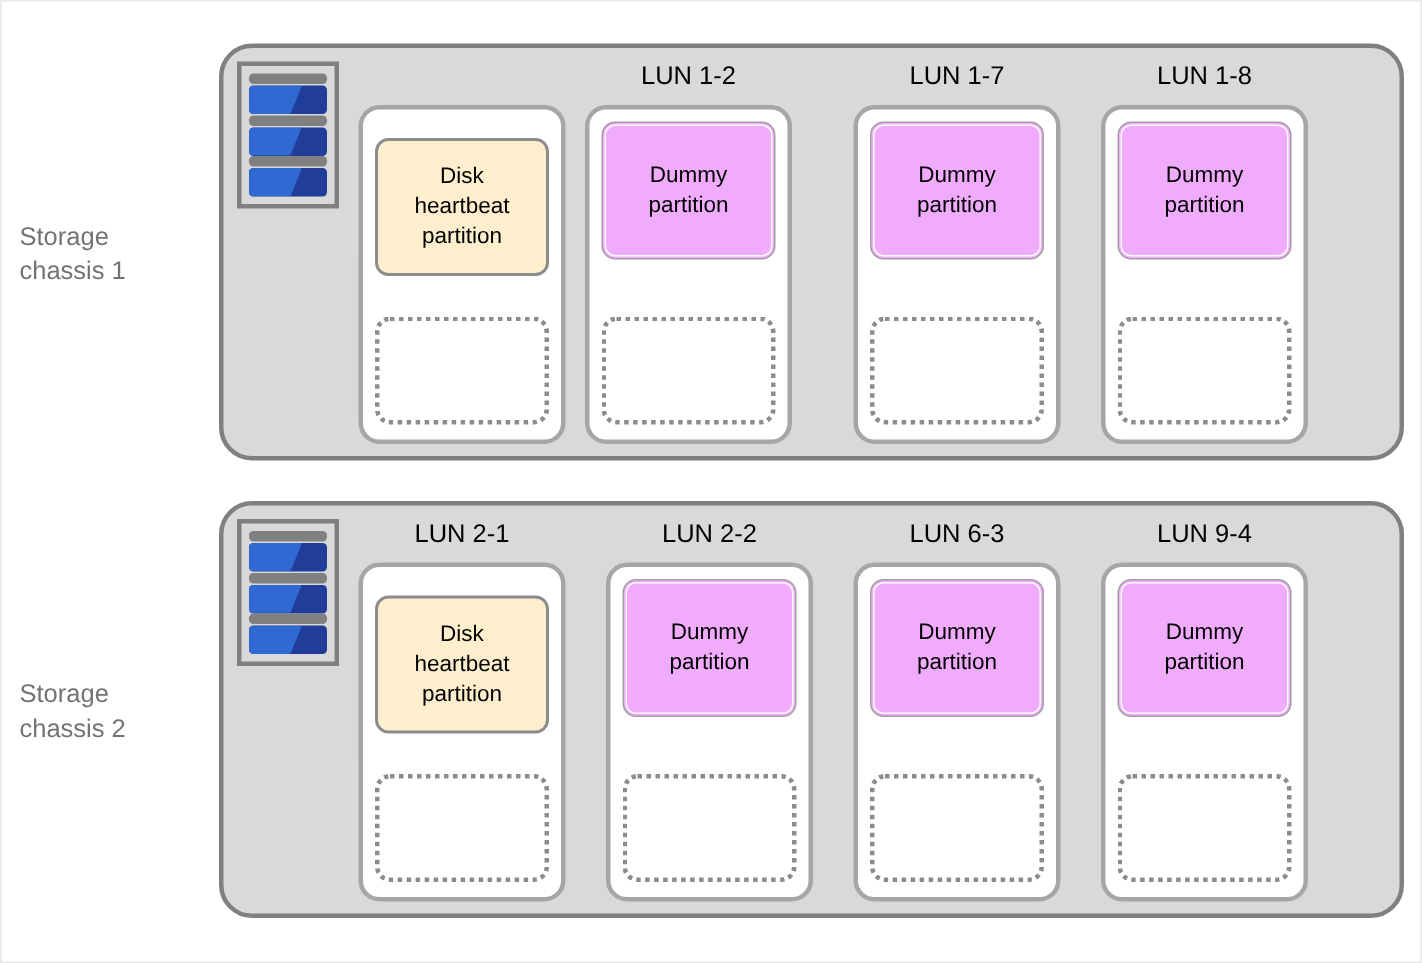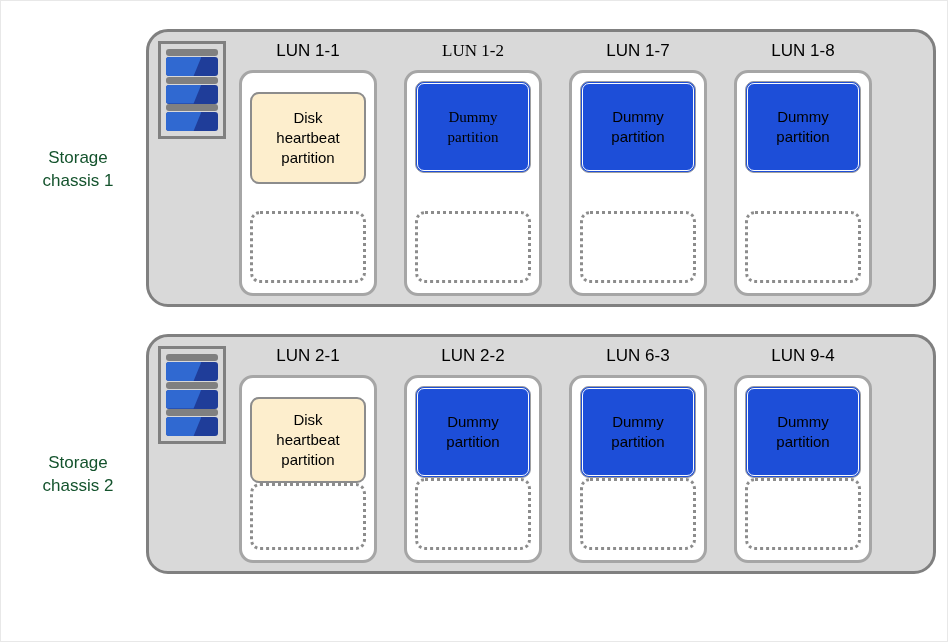--- a/index.html
+++ b/index.html
@@ -18,24 +18,24 @@
     box-sizing: border-box;
     border: 1px solid #e8e8e8;
     overflow: hidden;
   }
 
   
   .chassis-label {
     position: absolute;
     width: 130px;
     left: 12px;
-    text-align: center;
+    text-align: left;
     font-size: 17px;
     line-height: 23px;
-    color: #14532d;
+    color: #737373;
     white-space: pre-line;
   }
 
   
   .chassis {
     position: absolute;
     left: 145px;
     width: 790px;
     background: #d9d9d9;
     border: 3px solid #808080;
@@ -136,21 +136,21 @@
     line-height: 20px;
     color: #000000;
     white-space: pre-line;
   }
   .partition.heartbeat {
     background: #fdeecd;
     border: 2px solid #8c8c8c;
     margin-top: 11px;
   }
   .partition.dummy {
-    background: #1d4ed8;
+    background: #f0abfc;
     border: 1px solid #a0a0a0;
     outline: 1px solid #fbfcfd;
     outline-offset: -3px;
     box-shadow: inset 0 0 0 4px rgba(255,255,255,0.0);
   }
   .partition.dummy::after { content: none; }
 
   .empty-slot {
     height: 72px;
     border: 3px dotted #8c8c8c;
@@ -178,30 +178,29 @@
         <div class="slot-vent"></div>
         <div class="slot-body"></div>
       </div>
       <div class="drive-slot">
         <div class="slot-vent"></div>
         <div class="slot-body"></div>
       </div>
     </div>
 
     <div class="lun-col" style="left:90px;">
-      <div class="lun-title">LUN 1-1</div>
       <div class="lun-box">
         <div class="partition heartbeat">Disk
 heartbeat
 partition</div>
         <div class="empty-slot"></div>
       </div>
     </div>
 
-    <div class="lun-col" style="left:255px;font-family:Liberation Serif, serif;">
+    <div class="lun-col" style="left:241px;">
       <div class="lun-title">LUN 1-2</div>
       <div class="lun-box">
         <div class="partition dummy">Dummy
 partition</div>
         <div class="empty-slot"></div>
       </div>
     </div>
 
     <div class="lun-col" style="left:420px;">
       <div class="lun-title">LUN 1-7</div>
@@ -218,21 +217,21 @@
         <div class="partition dummy">Dummy
 partition</div>
         <div class="empty-slot"></div>
       </div>
     </div>
   </div>
 
   <div class="chassis-label" style="top:450px;">Storage
 chassis 2</div>
 
-  <div class="chassis" style="top:333px; height:240px;">
+  <div class="chassis" style="top:333px; height:278px;">
 
     <div class="storage-icon">
       <div class="drive-slot">
         <div class="slot-vent"></div>
         <div class="slot-body"></div>
       </div>
       <div class="drive-slot">
         <div class="slot-vent"></div>
         <div class="slot-body"></div>
       </div>

